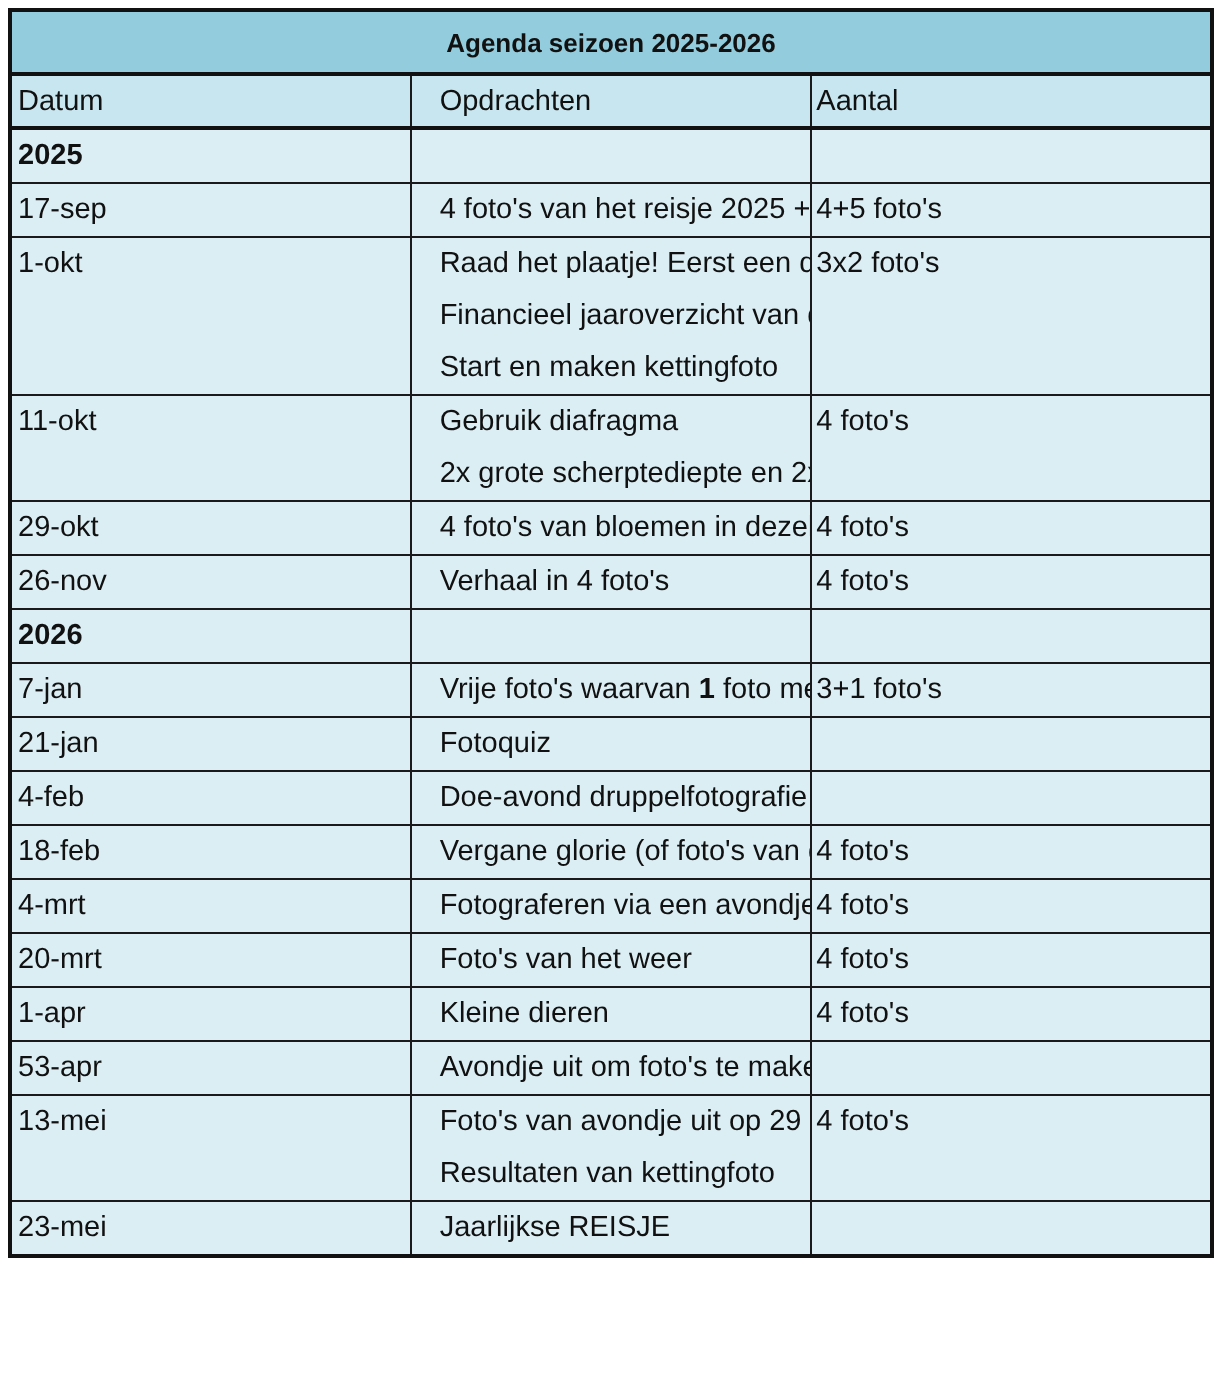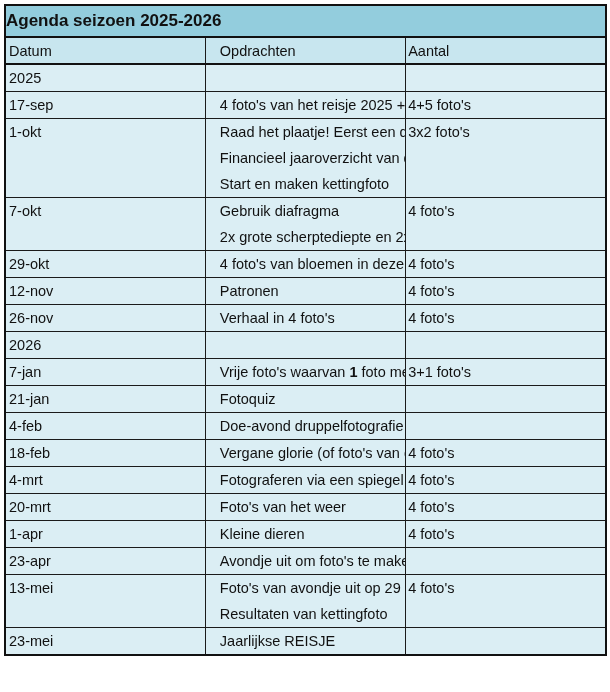--- a/index.html
+++ b/index.html
@@ -2,28 +2,28 @@
 <html><head>
 <meta charset="utf-8">
 <style>
   html, body { margin: 0; padding: 0; background: #ffffff; }
   body { width: 610px; height: 692px; position: relative; overflow: hidden;
          font-family: "Liberation Sans", sans-serif; color: #111; }
   .sheet { position: absolute; left: 4px; top: 4px; width: 603px; }
   table { border-collapse: collapse; width: 603px; table-layout: fixed; }
   td { border: 1px solid #1a1a1a; padding: 0 0 0 3px; font-size: 14.5px; vertical-align: top;
        background: #dbeef4; white-space: nowrap; overflow: hidden; }
-  .title-row td { background: #93cddd; border: 2px solid #111; height: 30px; 
-                  font-weight: bold; font-size: 17px; vertical-align: middle; padding: 0; margin-top: 20px; }
+  .title-row td { background: #93cddd; border: 2px solid #111; height: 30px; text-align: center;
+                  font-weight: bold; font-size: 13px; vertical-align: middle; padding: 0; margin-top: 20px; }
   .header-row td { background: #c8e6ef; height: 25px; vertical-align: middle; border-bottom: 2px solid #111; }
   td.c1 { width: 73px; border-left: 2px solid #111; }
   td.c2 { width: 427px; padding-left: 14px; }
   td.c3 { width: 72px; border-right: 2px solid #111; padding-left: 2px; }
   .line { height: 26px; line-height: 26px; }
-  .year td { font-weight: normal; }
+  .year td { font-weight: bold; }
   .last td { border-bottom: 2px solid #111; }
   b { font-weight: bold; }
 </style>
 </head>
 <body>
 
 <div class="sheet">
   <table>
     <tbody id="tbody">
       <tr class="title-row">
@@ -64,21 +64,21 @@
             <div class="line">Raad het plaatje! Eerst een detail dan de foto van het geheel</div>
             <div class="line">Financieel jaaroverzicht van de penningmeester</div>
             <div class="line">Start en maken kettingfoto</div>
           </td>
           <td class="c3">
             <div class="line">3x2 foto's</div>
           </td>
         </tr>
         <tr>
           <td class="c1">
-            <div class="line">7-okt</div>
+            <div class="line">11-okt</div>
           </td>
           <td class="c2">
             <div class="line">Gebruik diafragma</div>
             <div class="line">2x grote scherptediepte en 2x kleine scherptediepte</div>
           </td>
           <td class="c3">
             <div class="line">4 foto's</div>
           </td>
         </tr>
         <tr>
@@ -87,31 +87,20 @@
           </td>
           <td class="c2">
             <div class="line">4 foto's van bloemen in dezelfde kleur</div>
           </td>
           <td class="c3">
             <div class="line">4 foto's</div>
           </td>
         </tr>
         <tr>
           <td class="c1">
-            <div class="line">12-nov</div>
-          </td>
-          <td class="c2">
-            <div class="line">Patronen</div>
-          </td>
-          <td class="c3">
-            <div class="line">4 foto's</div>
-          </td>
-        </tr>
-        <tr>
-          <td class="c1">
             <div class="line">26-nov</div>
           </td>
           <td class="c2">
             <div class="line">Verhaal in 4 foto's</div>
           </td>
           <td class="c3">
             <div class="line">4 foto's</div>
           </td>
         </tr>
         <tr class=" year">
@@ -167,21 +156,21 @@
           </td>
           <td class="c3">
             <div class="line">4 foto's</div>
           </td>
         </tr>
         <tr>
           <td class="c1">
             <div class="line">4-mrt</div>
           </td>
           <td class="c2">
-            <div class="line">Fotograferen via een spiegel</div>
+            <div class="line">Fotograferen via een avondje</div>
           </td>
           <td class="c3">
             <div class="line">4 foto's</div>
           </td>
         </tr>
         <tr>
           <td class="c1">
             <div class="line">20-mrt</div>
           </td>
           <td class="c2">
@@ -197,21 +186,21 @@
           </td>
           <td class="c2">
             <div class="line">Kleine dieren</div>
           </td>
           <td class="c3">
             <div class="line">4 foto's</div>
           </td>
         </tr>
         <tr>
           <td class="c1">
-            <div class="line">23-apr</div>
+            <div class="line">53-apr</div>
           </td>
           <td class="c2">
             <div class="line">Avondje uit om foto's te maken (locatie nog bepalen)</div>
           </td>
           <td class="c3">
             <div class="line"></div>
           </td>
         </tr>
         <tr>
           <td class="c1">

